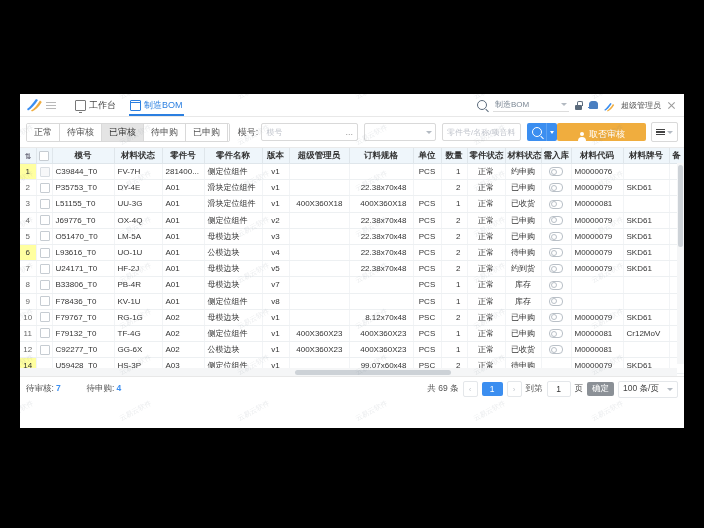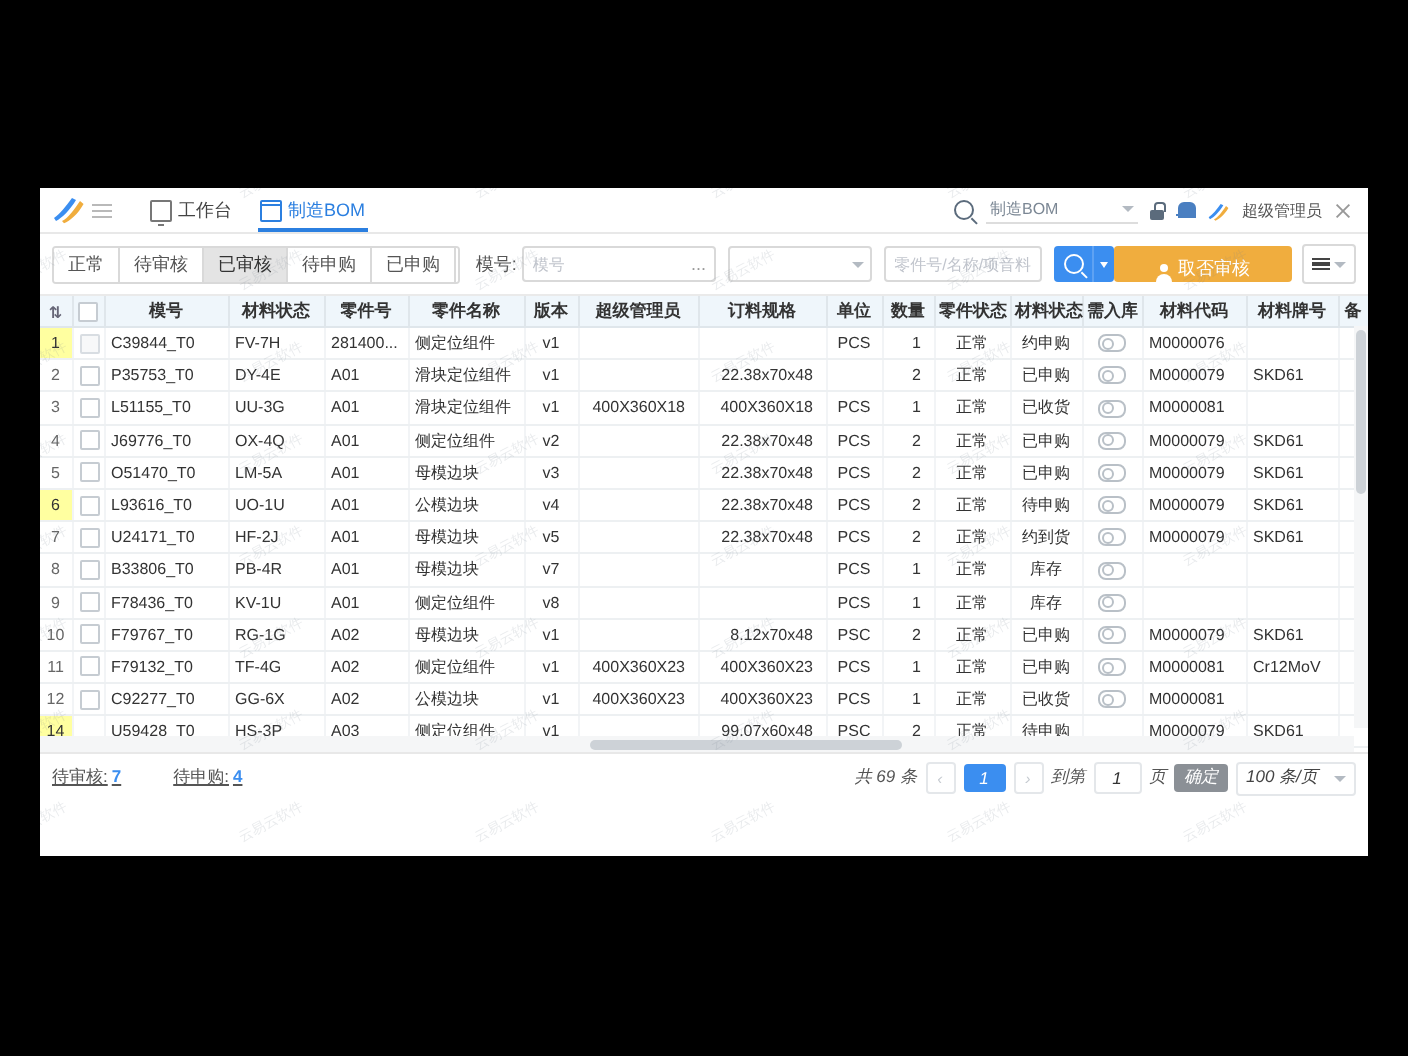--- a/index.html
+++ b/index.html
@@ -167,23 +167,23 @@
   .hscroll{
     position:absolute;left:0;right:7px;bottom:0;height:8px;background:#f5f6f7;
   }
   .hscroll .thumb{position:absolute;left:275px;top:1.5px;width:156px;height:5px;background:#cdd2d7;border-radius:3px;}
 
   
   .footer{
     height:24px;background:#fff;border-top:1px solid #e8e8e8;display:flex;align-items:center;
     padding:0 6px;gap:0;
   }
-  .stat{font-size:8.5px;color:#555;margin-right:26px;white-space:nowrap;text-decoration:underline;}
+  .stat{font-size:8.5px;color:#555;margin-right:26px;white-space:nowrap;}
   .stat b{color:#3b8ef0;font-weight:bold;margin-left:2px;}
-  .pager{margin-left:auto;display:flex;align-items:center;gap:4px;font-size:8.5px;color:#555;font-style:italic;}
+  .pager{margin-left:auto;display:flex;align-items:center;gap:4px;font-size:8.5px;color:#555;}
   .pg-arrow{
     width:13px;height:14px;border:1px solid #e4e7ea;background:#fff;border-radius:2px;
     display:flex;align-items:center;justify-content:center;color:#c5cad0;font-size:8px;
   }
   .pg-num{
     min-width:15px;height:14px;background:#3b8ef0;color:#fff;border-radius:2px;
     display:flex;align-items:center;justify-content:center;font-size:8.5px;padding:0 3px;
   }
   .pg-input{
     width:22px;height:14px;border:1px solid #e4e7ea;border-radius:2px;background:#fff;

